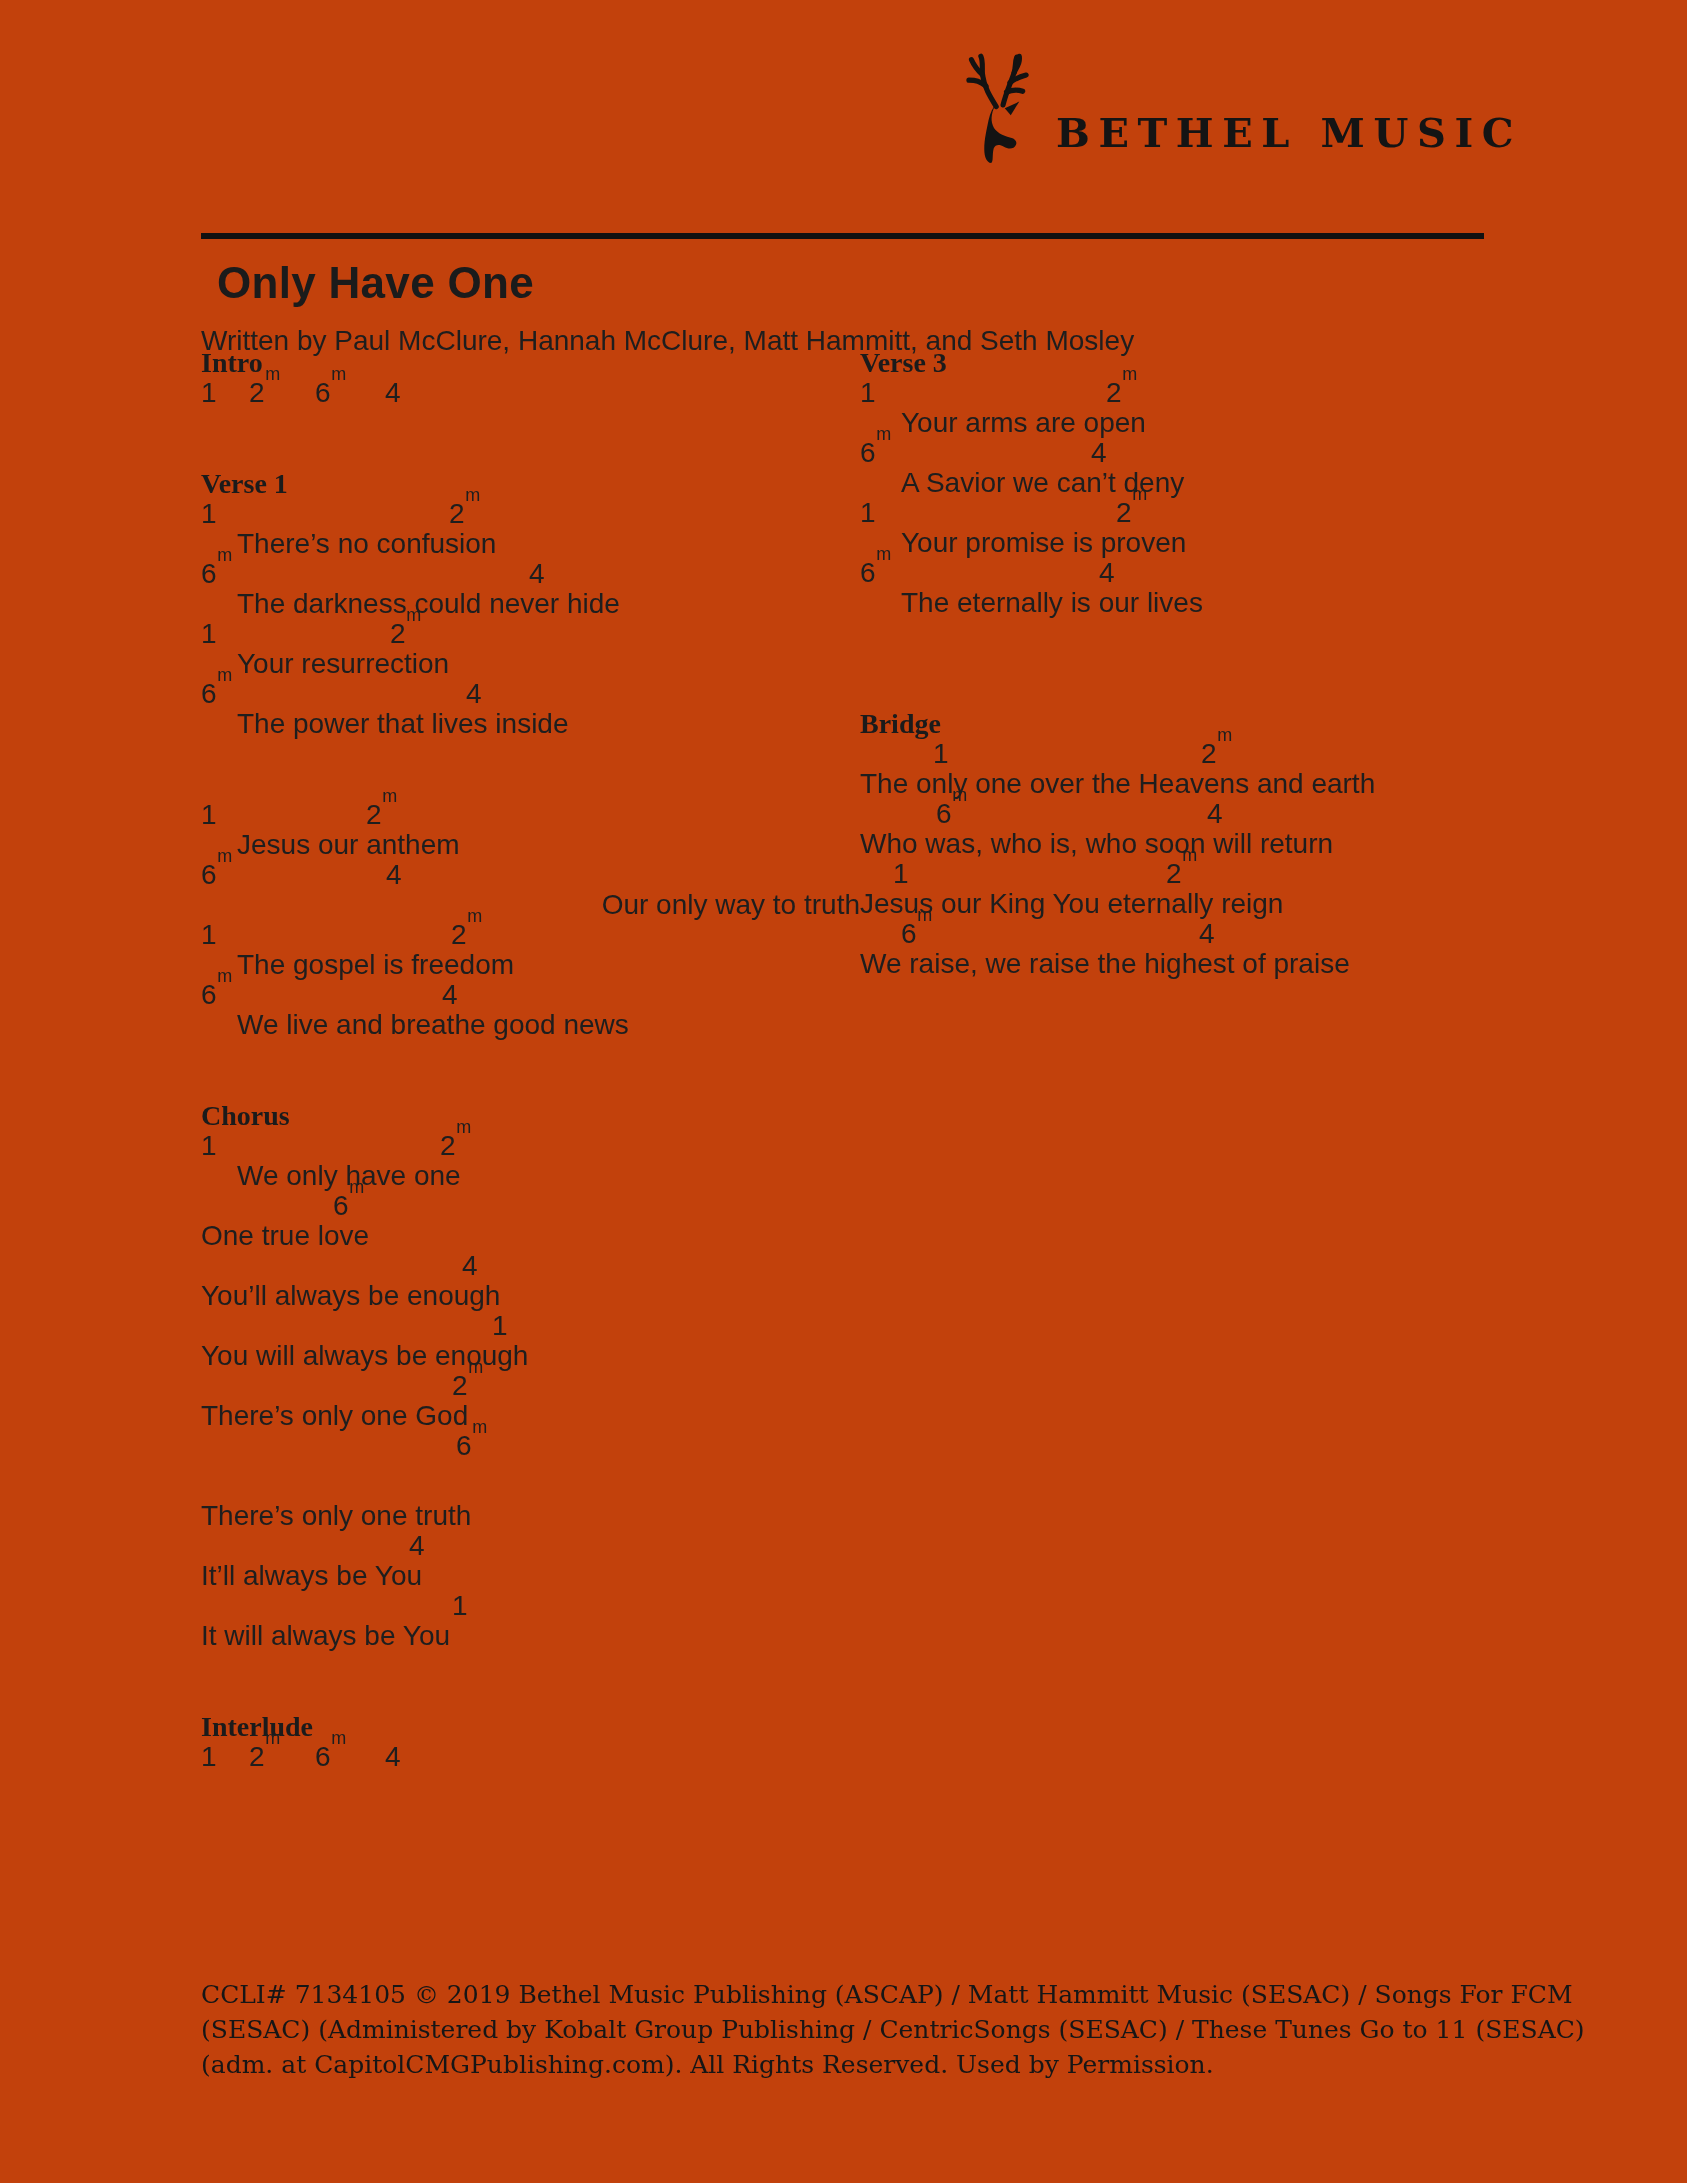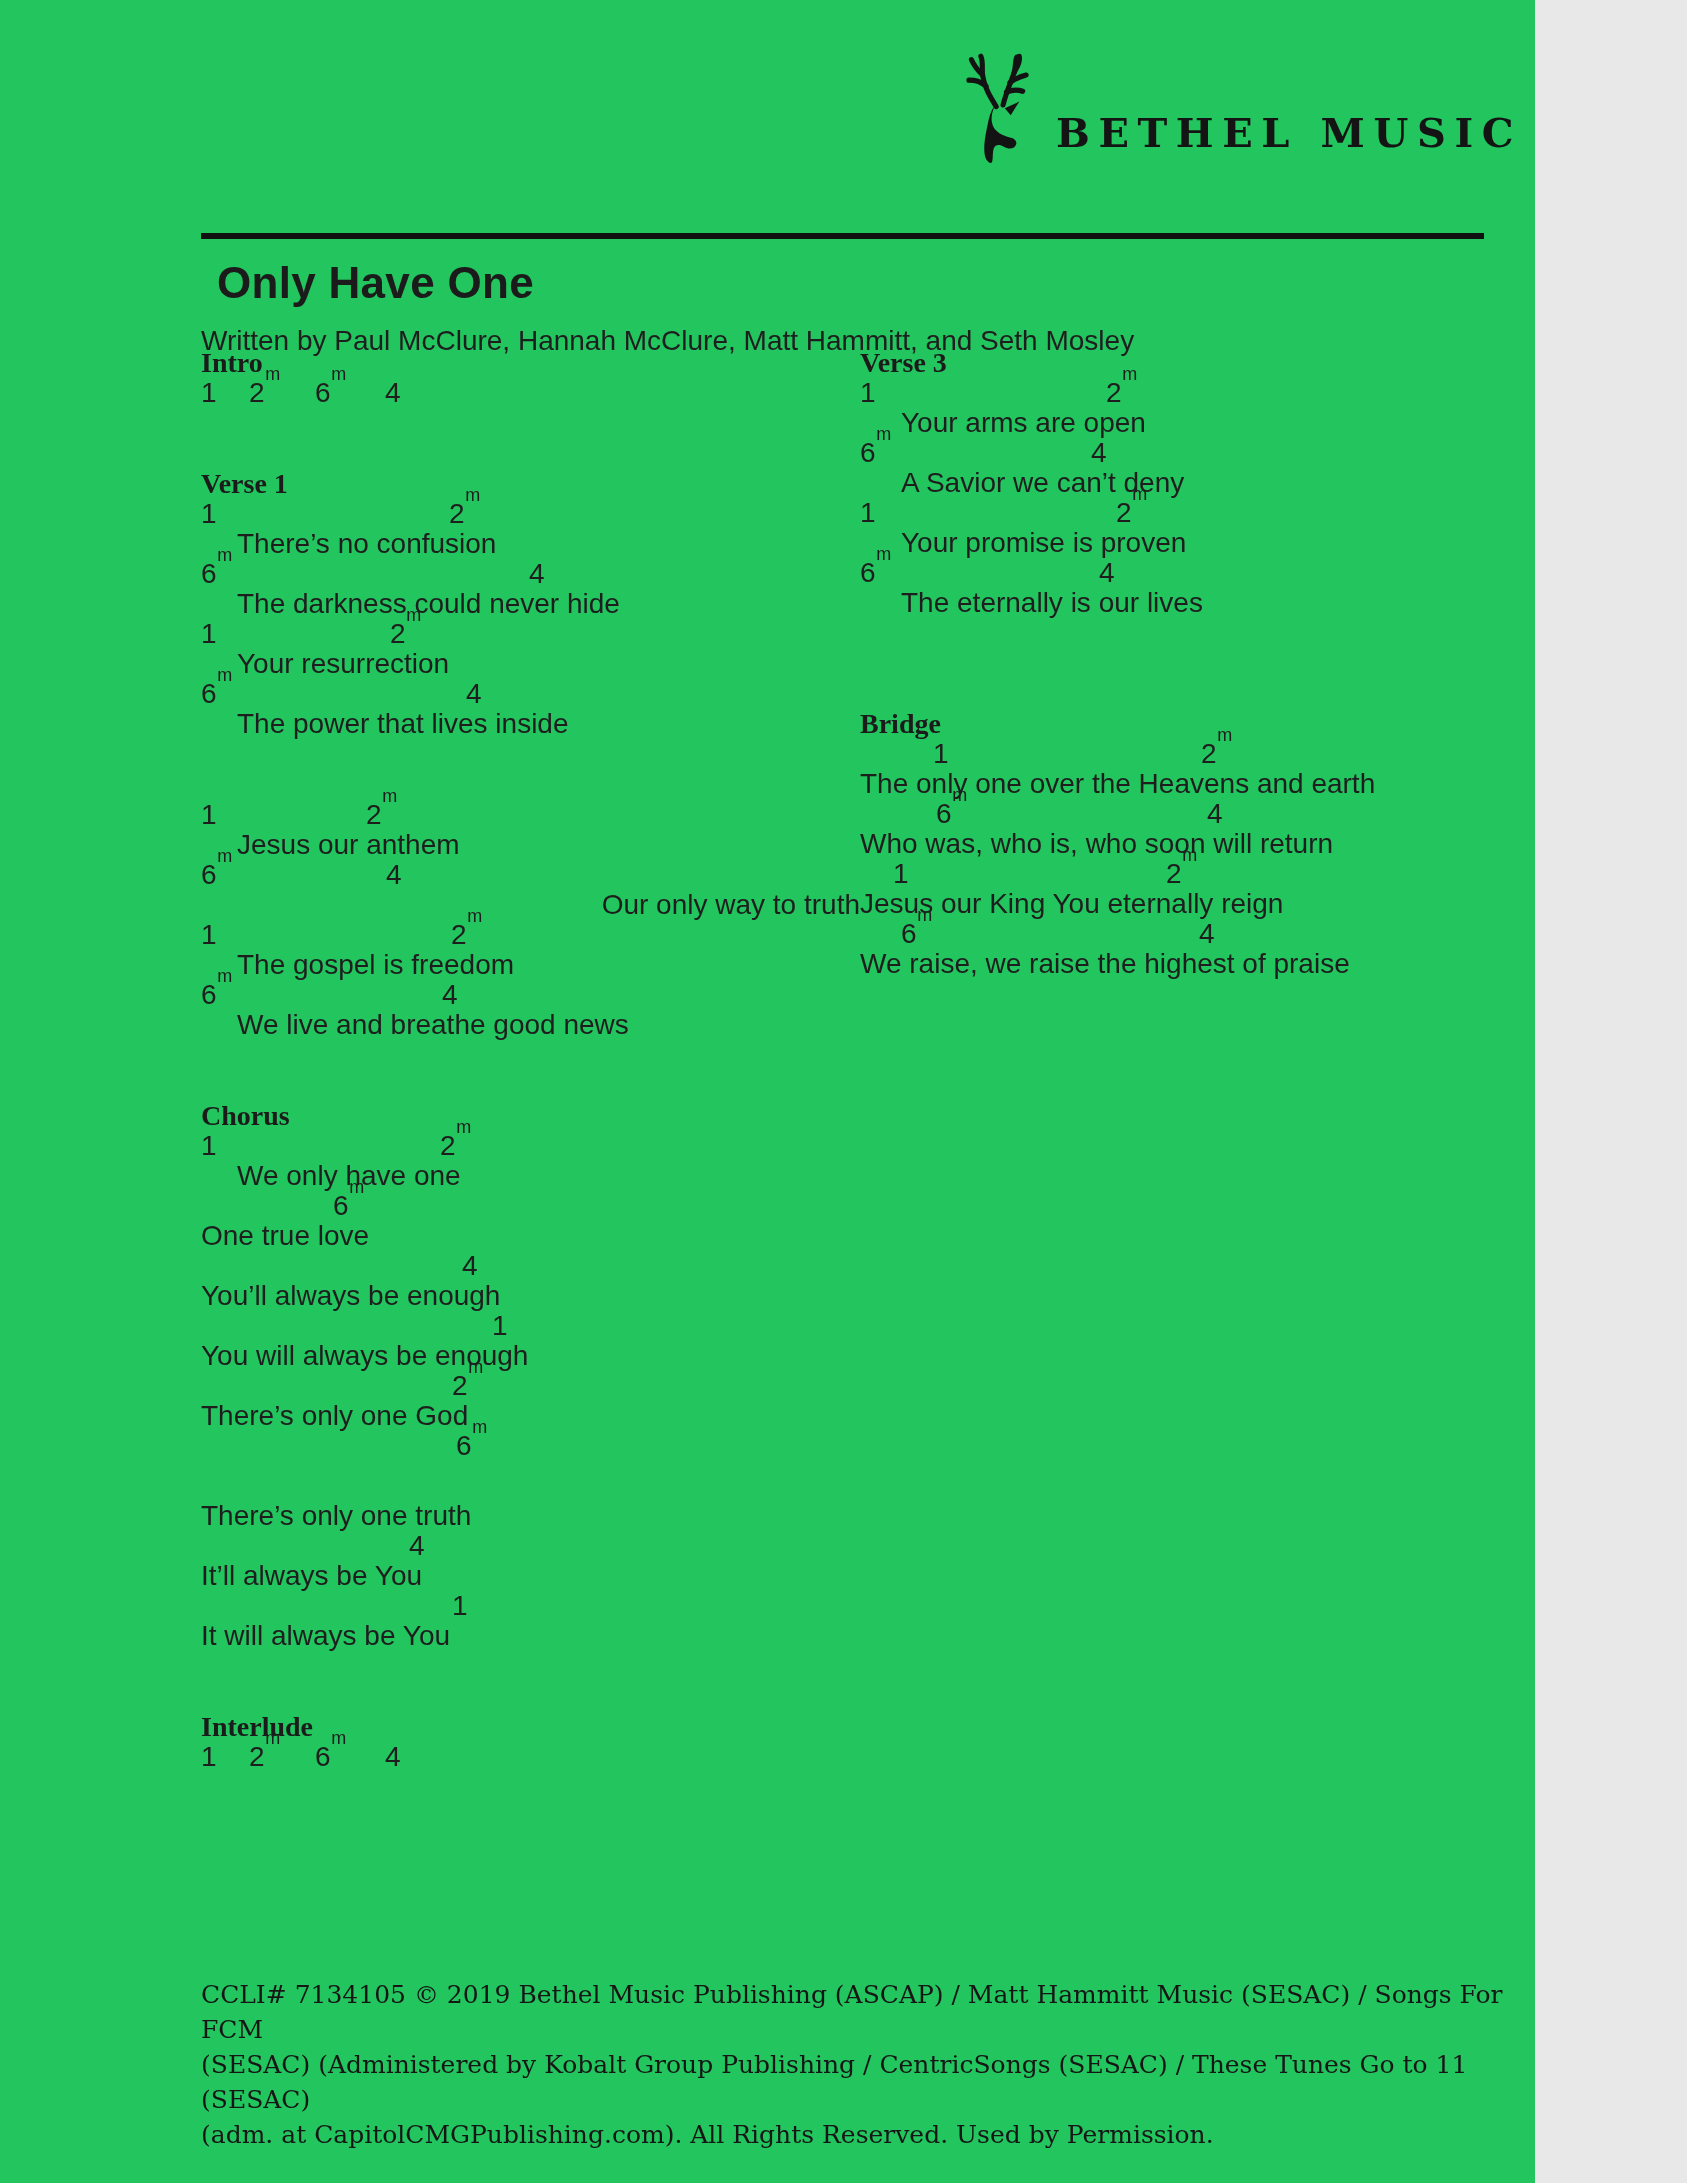--- a/index.html
+++ b/index.html
@@ -1,17 +1,17 @@
 <!DOCTYPE html>
 <html style="font-size:10.6px"><head>
 <meta charset="utf-8">
 <style>
   html,body{margin:0;padding:0;background:#e8e8e8;}
   .page{
-    position:relative;width:1535px;height:2183px;background:#22c55e;
+    position:relative;width:1687px;height:2183px;background:#c2410c;
     font-family:"Liberation Sans",sans-serif;color:#1e1e1e;overflow:hidden;
   }
   
   .brand{position:absolute;top:52px;left:957px;display:flex;align-items:flex-start;}
   .brand svg{display:block;width:87px;height:111px;}
   .brand-name{
     margin-top:58px;margin-left:12px;
     font-family:"DejaVu Serif",serif;font-weight:700;font-size:40px;line-height:46px;
     letter-spacing:8.6px;color:#141414;white-space:nowrap;
   }

